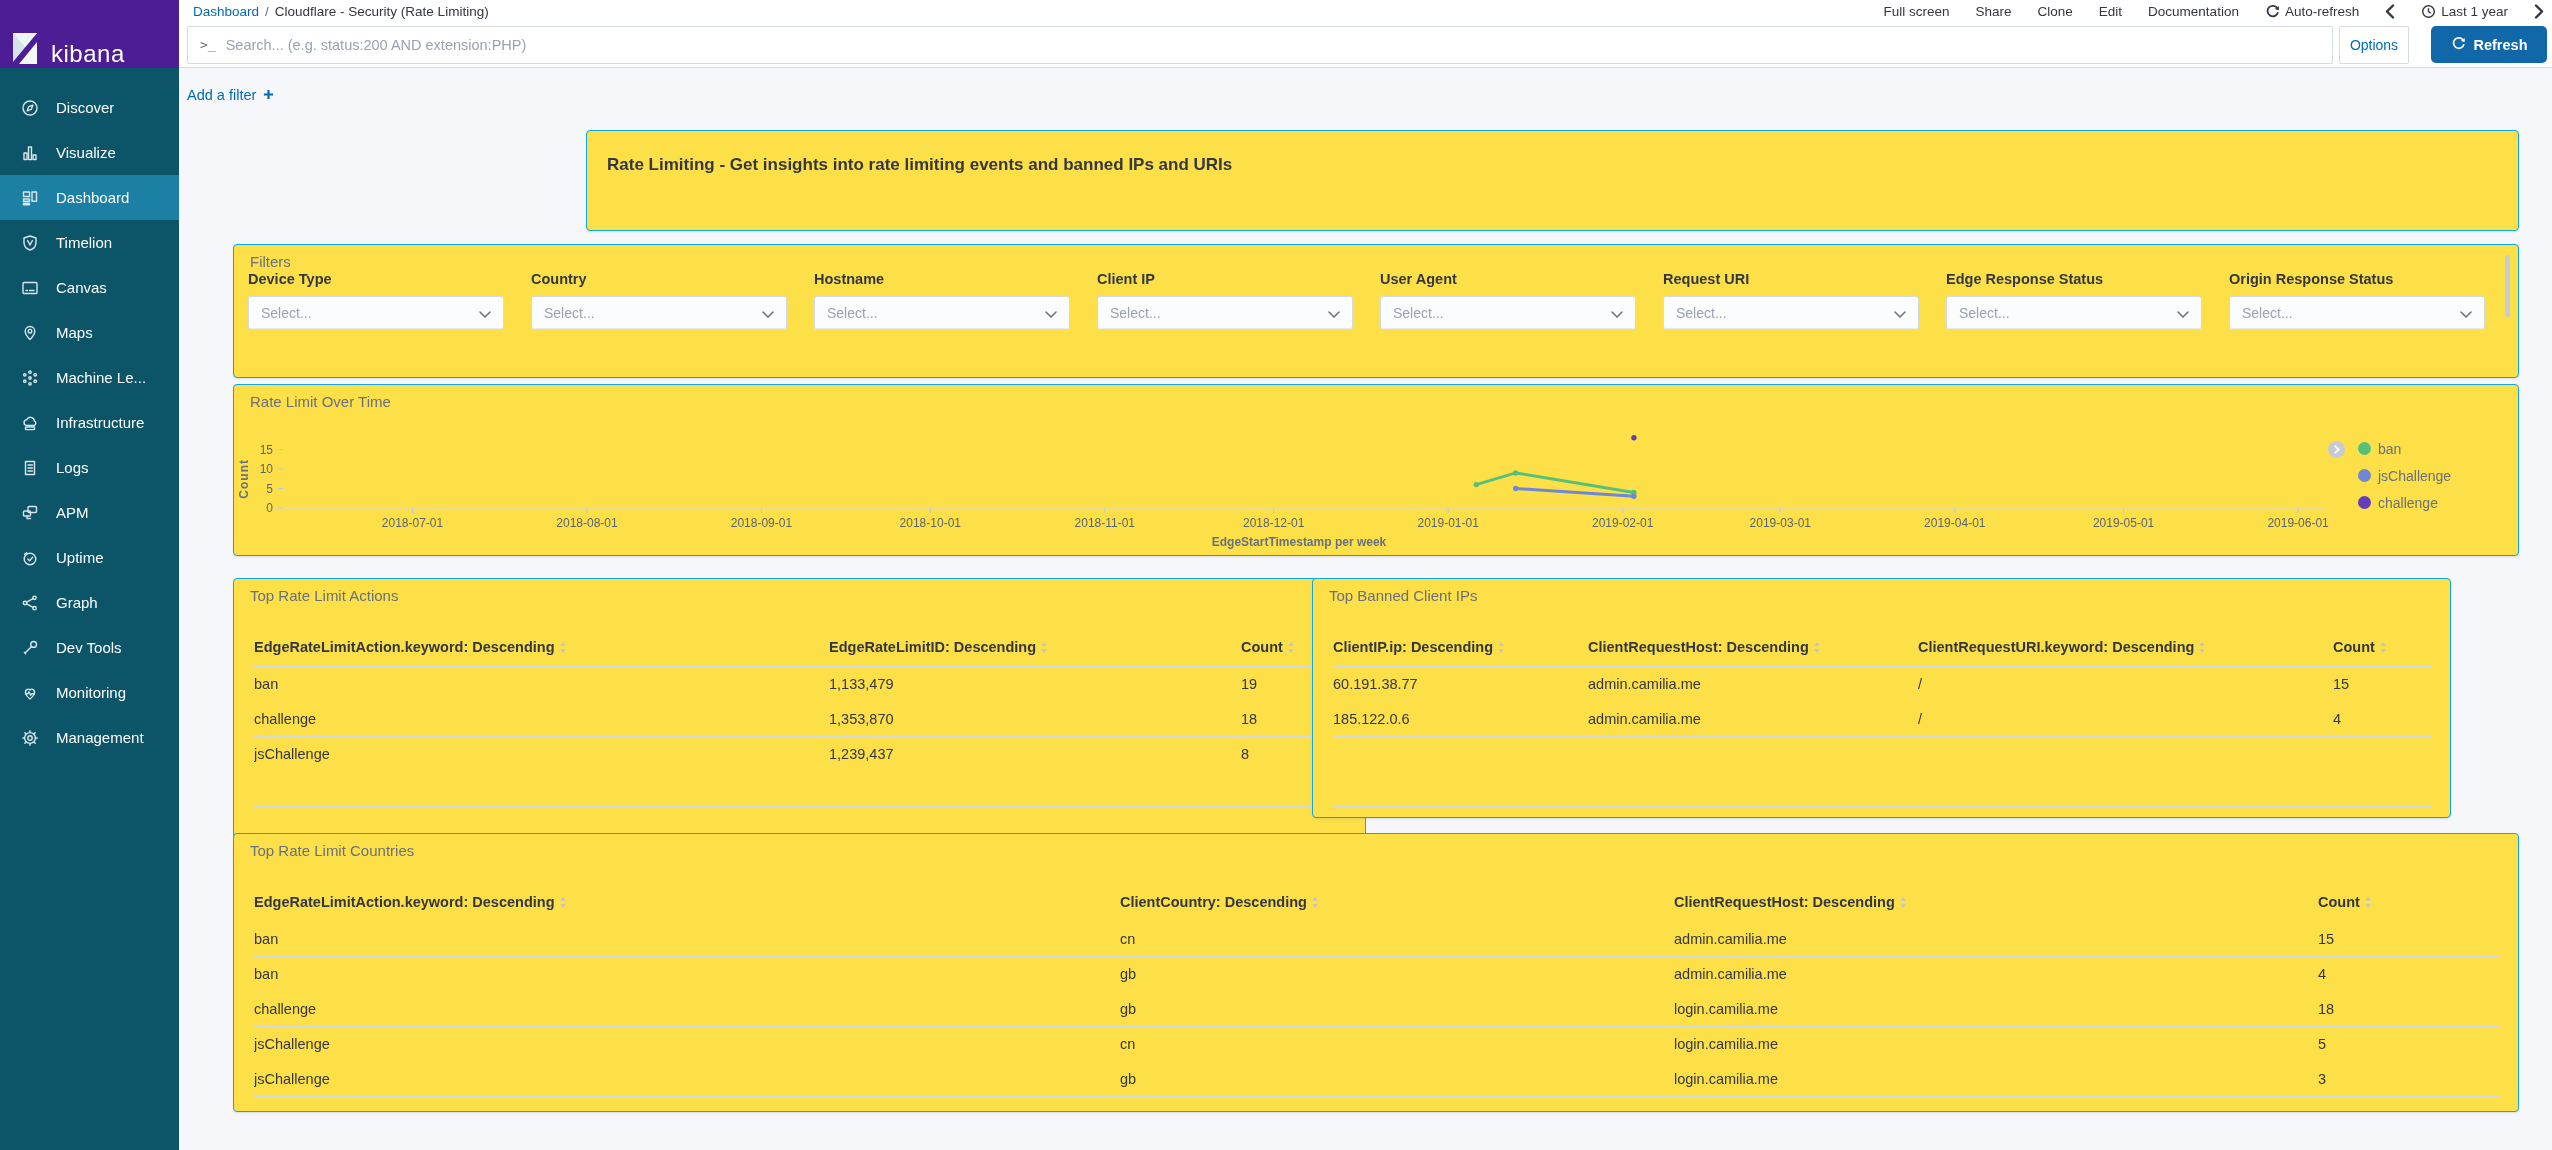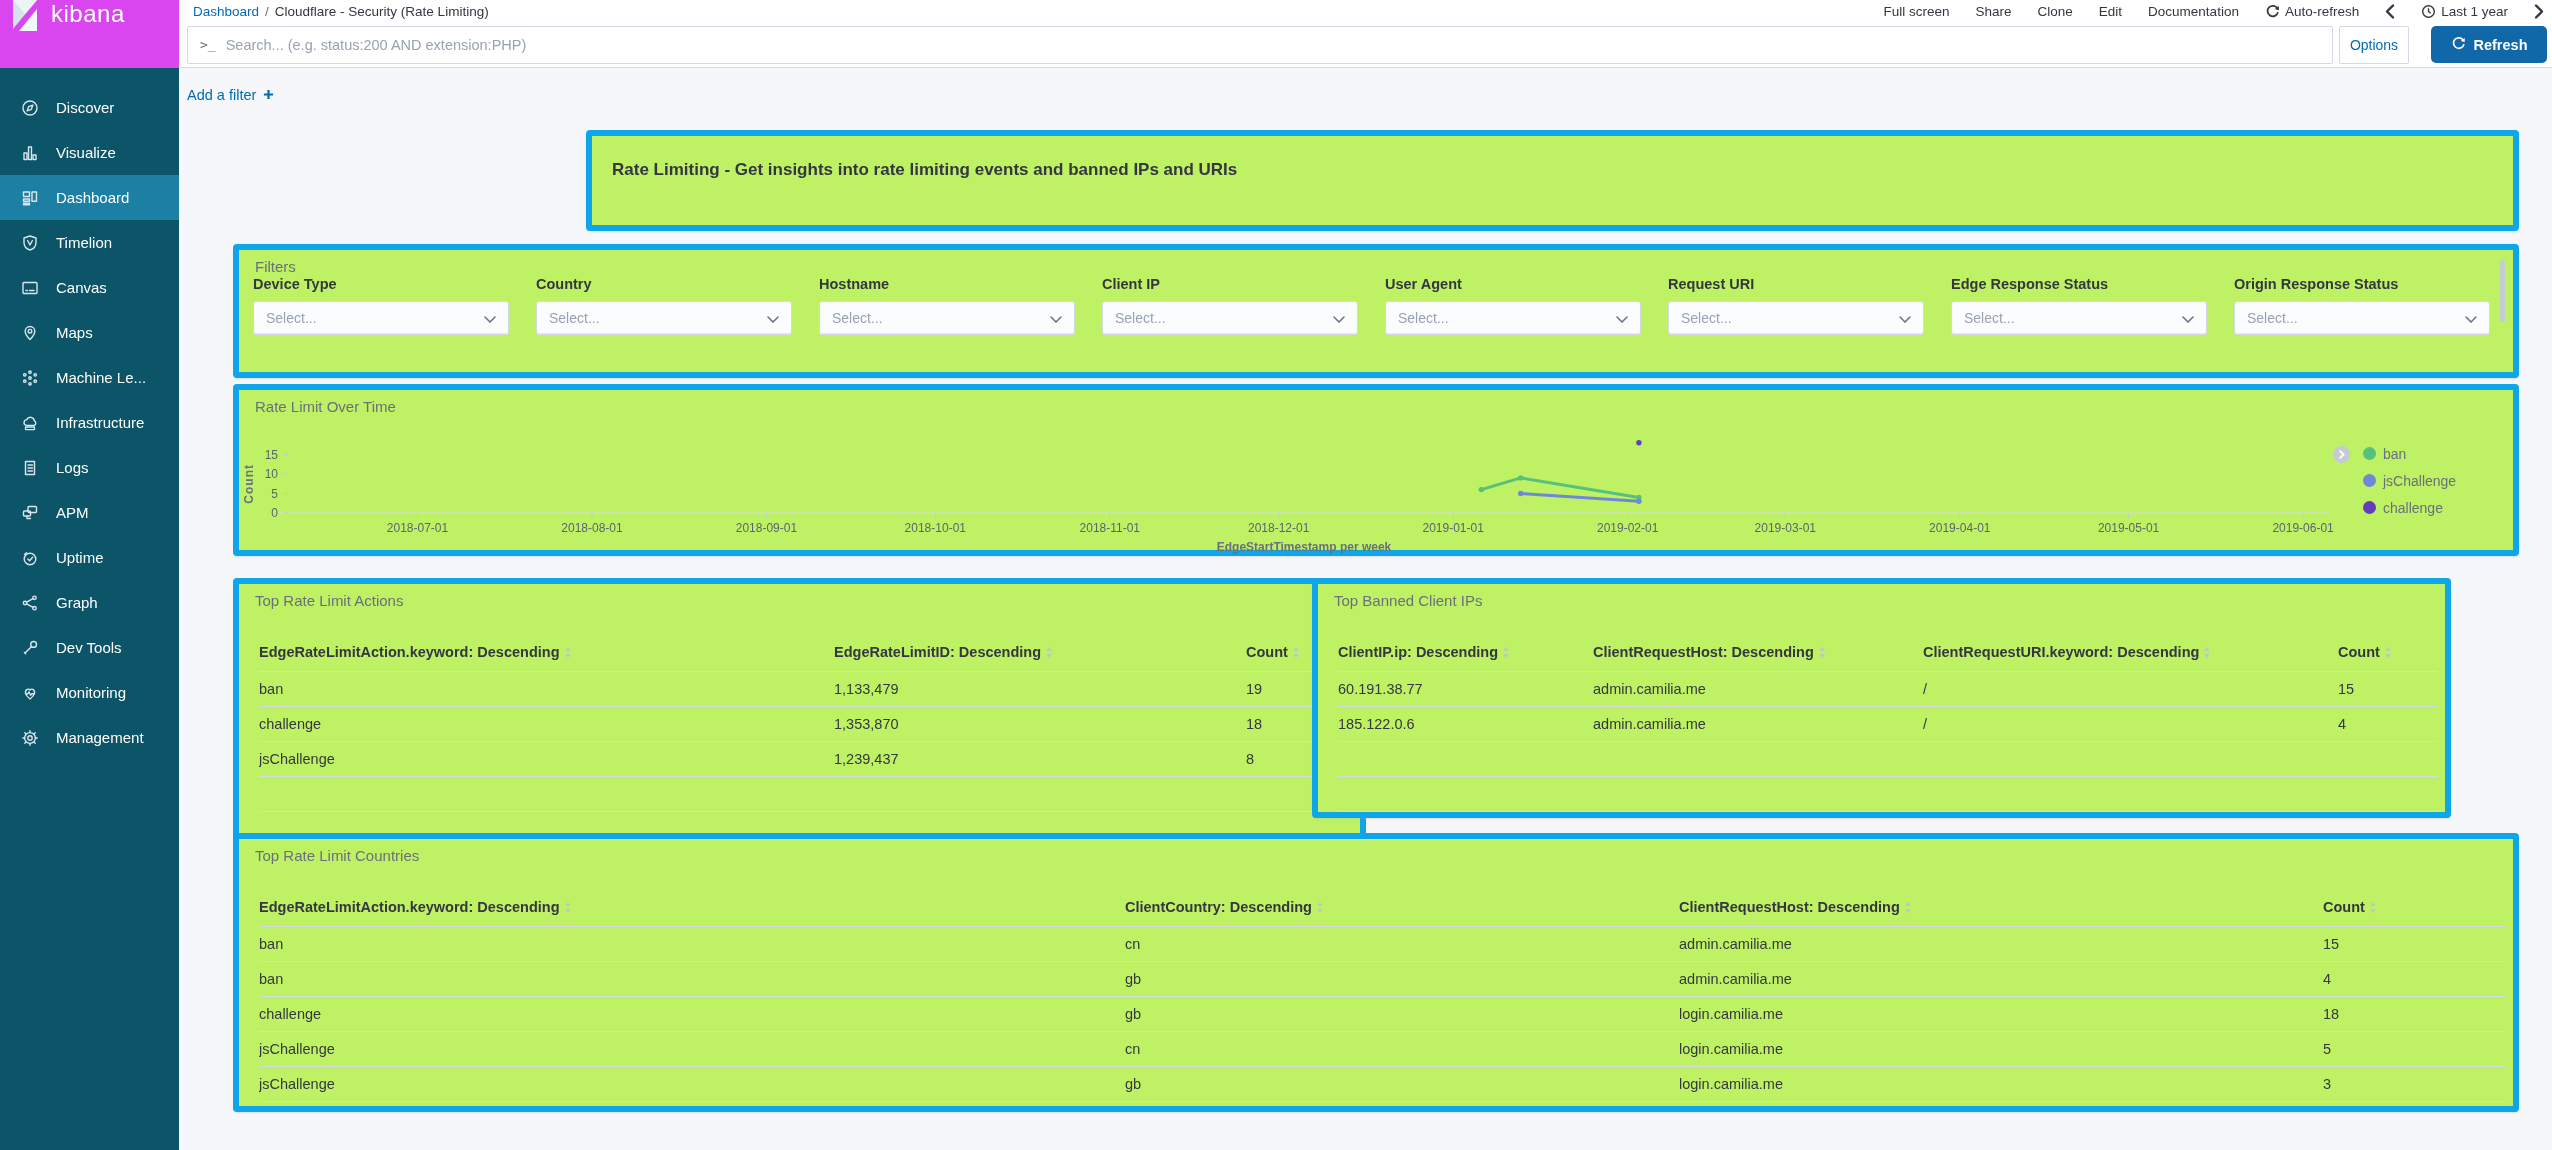--- a/index.html
+++ b/index.html
@@ -2,21 +2,21 @@
 <html><head>
 <meta charset="utf-8">
 <style>
   * { margin:0; padding:0; box-sizing:border-box; }
   html,body { background:#e9edf3; }
   body { font-family:"Liberation Sans", sans-serif; }
   .app { position:relative; width:2552px; height:1150px; background:#f5f7fa; overflow:hidden; }
 
   
   .sidebar { position:absolute; left:0; top:0; width:179px; height:1150px; background:#0c5468; z-index:5; }
-  .logo-block { height:68px; display:flex; align-items:flex-start; padding-left:12px; background:#d946ef; }
+  .logo-block { height:68px; display:flex; align-items:flex-end; padding-left:12px; background:#4c1d95; }
   .logo-block .wordmark { color:#fff; font-size:24px; margin-left:12px; letter-spacing:.5px; }
   .nav { position:absolute; top:85px; left:0; right:0; }
   .nav-item { height:45px; display:flex; align-items:center; cursor:pointer; }
   .nav-item.active { background:#1c7fa4; }
   .nav-item .ni-icon { width:20px; height:20px; margin-left:20px; color:#d9e6ec; flex:none; }
   .nav-item .ni-icon svg { width:20px; height:20px; display:block; }
   .nav-item .ni-label { color:#ffffff; font-size:15px; margin-left:16px; white-space:nowrap; }
 
   
   .breadcrumb-bar { position:absolute; left:179px; top:0; right:0; height:22px; background:#fff; display:flex; align-items:center; justify-content:space-between; padding:0 8px 0 14px; z-index:4; }
@@ -32,21 +32,21 @@
   .kql-prompt { font-family:"DejaVu Sans Mono", monospace; font-size:13px; color:#69707d; }
   .search-input { flex:1; border:none; outline:none; font-size:14.5px; color:#343741; font-family:"Liberation Sans", sans-serif; background:transparent; }
   .search-input::placeholder { color:#98a2b3; }
   .options-btn { width:70px; height:38px; margin-left:6px; border:1px solid #d3dae6; background:#fff; color:#006bb4; font-size:14px; display:flex; align-items:center; justify-content:center; cursor:pointer; border-radius:2px; }
   .refresh-btn { width:116px; height:37px; margin-left:22px; background:#1168a8; border:none; border-radius:5px; color:#fff; font-size:14.5px; font-weight:bold; display:flex; align-items:center; justify-content:center; gap:8px; cursor:pointer;text-align:center; }
 
   .filter-row { position:absolute; left:187px; top:86px; display:flex; align-items:center; gap:7px; cursor:pointer; z-index:3; }
   .filter-row .af-label { color:#006bb4; font-size:14.5px; }
 
   
-  .panel { position:absolute; background:#bef264; border:6px solid #0ea5e9; border-radius:4px; box-shadow:0 2px 2px -1px rgba(152,162,179,.3); }
+  .panel { position:absolute; background:#fde047; border:1px solid #0ea5e9; border-radius:4px; box-shadow:0 2px 2px -1px rgba(152,162,179,.3); }
   .panel-title { position:absolute; top:8px; left:16px; font-size:15px; color:#69707d; white-space:nowrap; }
 
   #logo-panel   { left:233px; top:130px; width:345px; height:101px; }
   #title-panel  { left:586px; top:130px; width:1933px; height:101px; }
   #filters-panel{ left:233px; top:244px; width:2286px; height:134px; }
   #chart-panel  { left:233px; top:384px; width:2286px; height:172px; }
   #actions-panel{ left:233px; top:578px; width:1133px; height:288px;text-decoration:underline; }
   #banned-panel { left:1312px; top:578px; width:1139px; height:240px; }
   #countries-panel { left:233px; top:833px; width:2286px; height:279px; }
 

